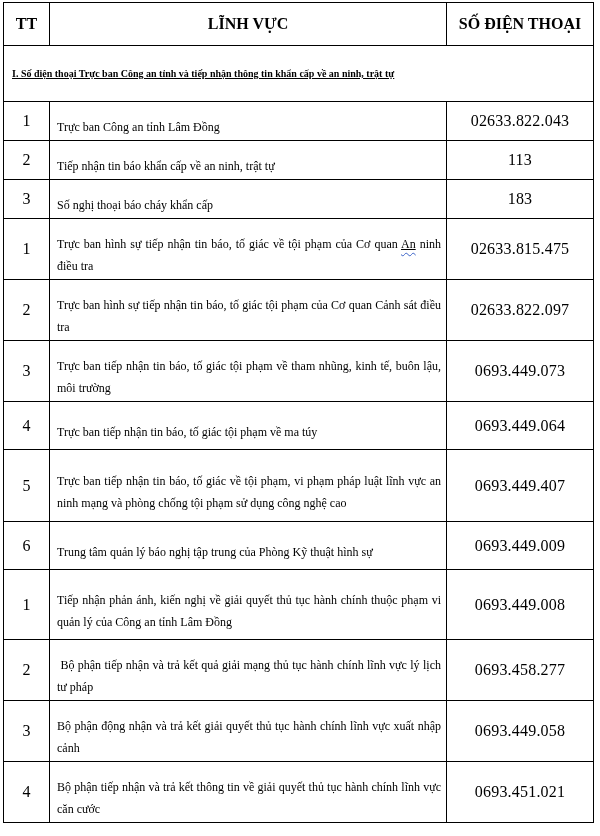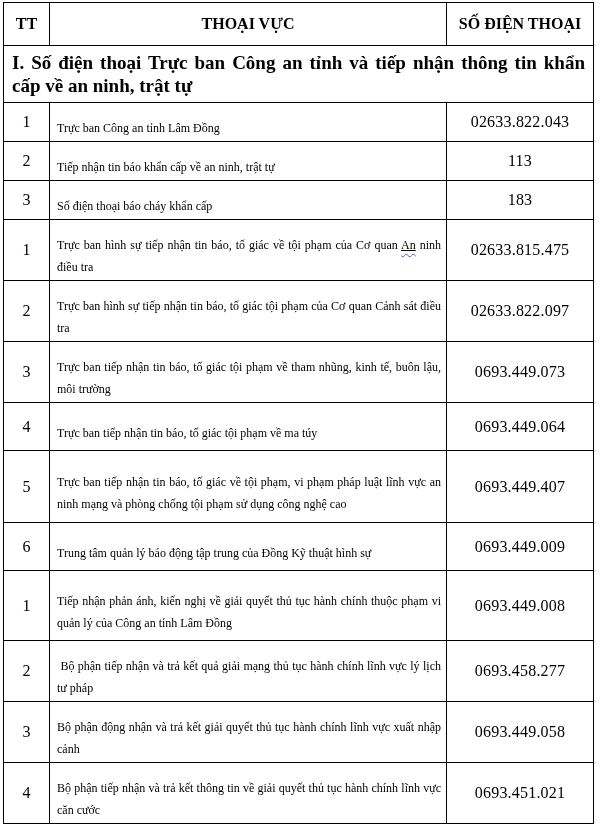--- a/index.html
+++ b/index.html
@@ -49,25 +49,26 @@
     margin-top: 44px;
   }
   td.phone {
     text-align: center;
     font-size: 16px;
     padding: 2px 2px;
     letter-spacing: 0.2px;
   }
   tr.section td {
     font-weight: bold;
-    font-size: 19px;
+    font-size: 10px;
     line-height: 23px;
     text-align: justify;
     padding: 5px 8px 5px 8px;
     white-space: pre-wrap;
+    text-decoration: underline;
   }
   
   .h29 { height: 29px; }
   .h43 { height: 43px; }
   .h47 { height: 47px; }
   .h48 { height: 48px; }
   .h49 { height: 49px; }
   .h50 { height: 50px; }
   .h56 { height: 56px; }
   .h66 { height: 66px; }
@@ -90,40 +91,40 @@
   <table class="directory">
     <colgroup>
       <col style="width:46px">
       <col style="width:397px">
       <col style="width:147px">
     </colgroup>
     <tbody>
 
       <tr class="h43">
         <th class="col-head">TT</th>
-        <th class="col-head">THOẠI VỰC</th>
+        <th class="col-head">LĨNH VỰC</th>
         <th class="col-head">SỐ ĐIỆN THOẠI</th>
       </tr>
 
       <tr class="section h56">
         <td colspan="3">I. Số điện thoại Trực ban Công an tỉnh và tiếp nhận thông tin khẩn cấp về an ninh, trật tự</td>
       </tr>
       <tr class="h29">
         <td class="tt">1</td>
         <td class="field">Trực ban Công an tỉnh Lâm Đồng</td>
         <td class="phone">02633.822.043</td>
       </tr>
       <tr class="h29">
         <td class="tt">2</td>
         <td class="field">Tiếp nhận tin báo khẩn cấp về an ninh, trật tự</td>
         <td class="phone">113</td>
       </tr>
       <tr class="h29">
         <td class="tt">3</td>
-        <td class="field">Số điện thoại báo cháy khẩn cấp</td>
+        <td class="field">Số nghị thoại báo cháy khẩn cấp</td>
         <td class="phone">183</td>
       </tr>
 
       <tr class="h50">
         <td class="tt">1</td>
         <td class="field"><span>Trực ban hình sự tiếp nhận tin báo, tố giác về tội phạm của Cơ quan </span><span class="u-word"><span class="squiggle">An</span></span><span> ninh điều tra</span></td>
         <td class="phone">02633.815.475</td>
       </tr>
       <tr class="h49">
         <td class="tt">2</td>
@@ -140,21 +141,21 @@
         <td class="field">Trực ban tiếp nhận tin báo, tố giác tội phạm về ma túy</td>
         <td class="phone">0693.449.064</td>
       </tr>
       <tr class="h72">
         <td class="tt">5</td>
         <td class="field">Trực ban tiếp nhận tin báo, tố giác về tội phạm, vi phạm pháp luật lĩnh vực an ninh mạng và phòng chống tội phạm sử dụng công nghệ cao</td>
         <td class="phone">0693.449.407</td>
       </tr>
       <tr class="h48">
         <td class="tt">6</td>
-        <td class="field">Trung tâm quản lý báo động tập trung của Đồng Kỹ thuật hình sự</td>
+        <td class="field">Trung tâm quản lý báo nghị tập trung của Phòng Kỹ thuật hình sự</td>
         <td class="phone">0693.449.009</td>
       </tr>
 
       <tr class="h70">
         <td class="tt">1</td>
         <td class="field">Tiếp nhận phản ánh, kiến nghị về giải quyết thủ tục hành chính thuộc phạm vi quản lý của Công an tỉnh Lâm Đồng</td>
         <td class="phone">0693.449.008</td>
       </tr>
       <tr class="h47">
         <td class="tt">2</td>

